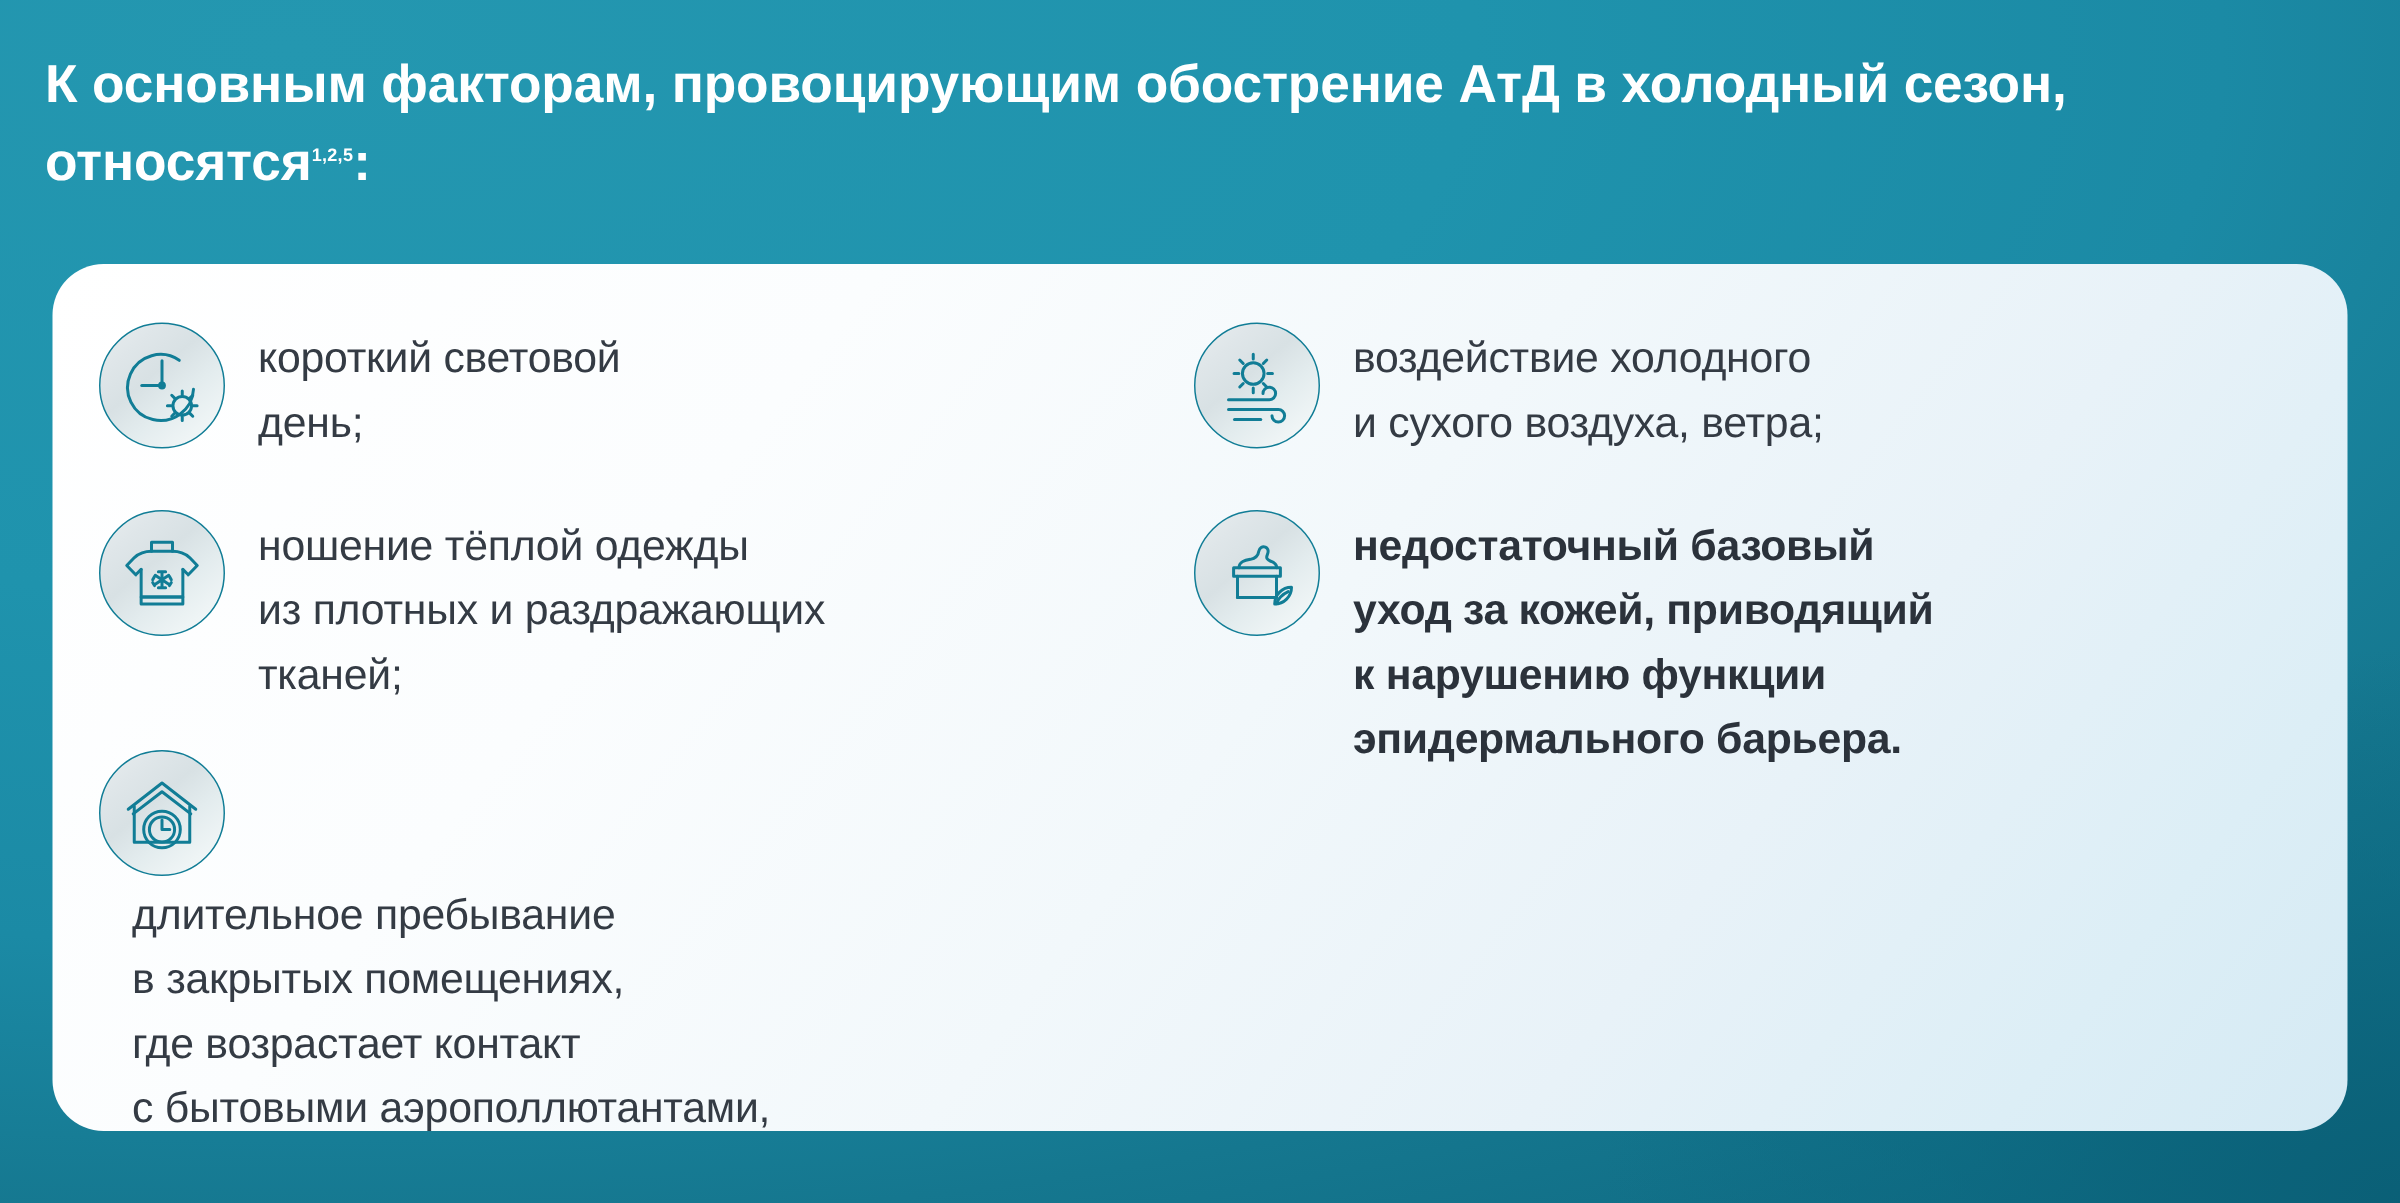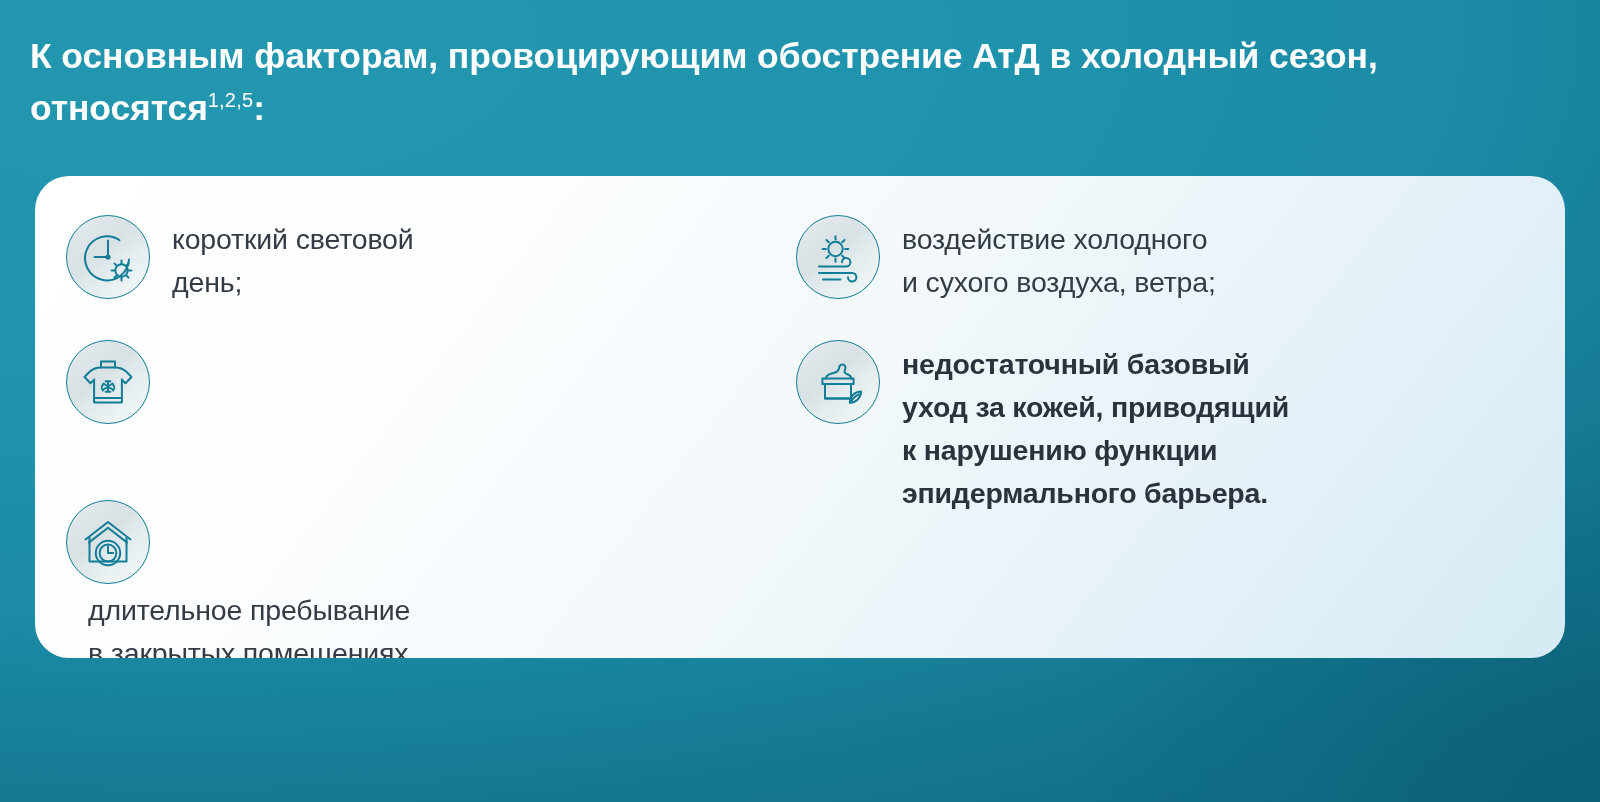--- a/index.html
+++ b/index.html
@@ -38,34 +38,34 @@
     width: 1430px;
   }
   #header-title {
     color: #ffffff;
     font-size: 35.5px;
     font-weight: 700;
     line-height: 52px;
     letter-spacing: -0.1px;
   }
   #header-title sup {
-    font-size: 20px;
-    font-weight: 400;
+    font-size: 12px;
+    font-weight: 700;
     vertical-align: super;
     line-height: 0;
     letter-spacing: 0.2px;
   }
 
   
   #card {
     position: absolute;
     left: 35px;
     top: 176px;
     width: 1530px;
-    height: 482px;
+    height: 578px;
     border-radius: 34px;
     background:
       linear-gradient(128deg, #ffffff 0%, #fbfdfe 28%, #f2f8fb 52%, #e8f2f8 72%, #dceef6 88%, #d5eaf4 100%);
     overflow: hidden;
   }
 
   #columns {
     position: absolute;
     inset: 0;
     display: flex;
@@ -158,20 +158,23 @@
           <svg width="58" height="58" viewBox="0 0 58 58" fill="none" stroke="#117d96" stroke-width="2" stroke-linecap="round" stroke-linejoin="round">
             <path d="M22 8.5h14v6H22z"></path>
             <path d="M22 14.5c-5 0-8.5 1.6-11.4 4.2L5.5 24l6 6.2 3.6-3.6"></path>
             <path d="M36 14.5c5 0 8.5 1.6 11.4 4.2L52.5 24l-6 6.2-3.6-3.6"></path>
             <path d="M15.1 26.6V45h27.8V26.6"></path>
             <path d="M15.1 45h27.8v4.6H15.1z"></path>
             <path d="M29 28.5v10M24.5 30.5l9 6M33.5 30.5l-9 6"></path>
             <path d="M26.6 28.2h4.8M26.6 38.8h4.8M24 31.4l-1.2 2.1M34 31.4l1.2 2.1M24 37.4l-1.2-2.1M34 37.4l1.2-2.1"></path>
           </svg>
         </div>
+        <div class="factor-text">ношение тёплой одежды
+из плотных и раздражающих
+тканей;</div>
       </div>
 
       <div class="factor-row" id="row-indoor">
         <div class="icon-badge">
           <svg width="58" height="58" viewBox="0 0 58 58" fill="none" stroke="#117d96" stroke-width="2" stroke-linecap="round" stroke-linejoin="round">
             <path d="M6.5 26.5L29 9l22.5 17.5"></path>
             <path d="M10.5 24.5v24h37v-24"></path>
             <path d="M6.5 26.5L29 9l22.5 17.5" opacity="0"></path>
             <path d="M9.8 29.6L29 14.8l19.2 14.8"></path>
             <circle cx="29" cy="40" r="12.2"></circle>

